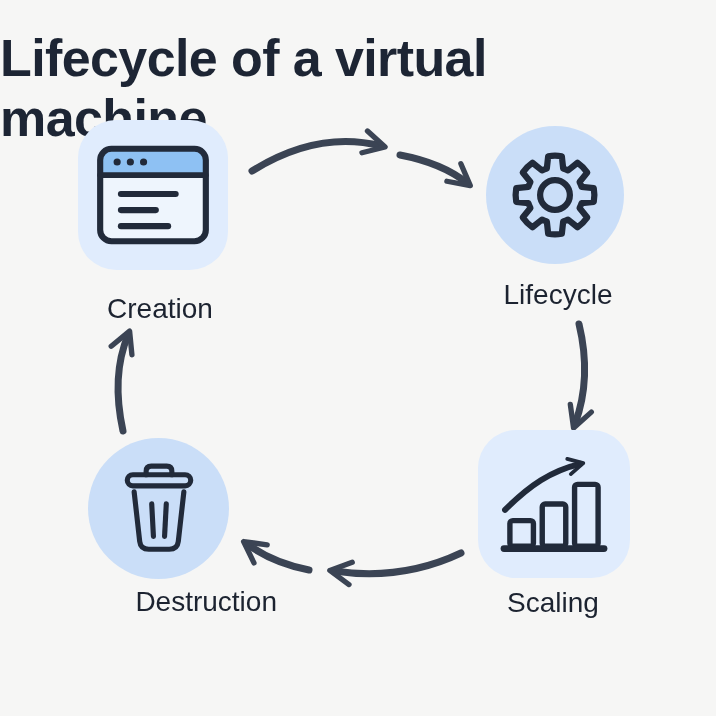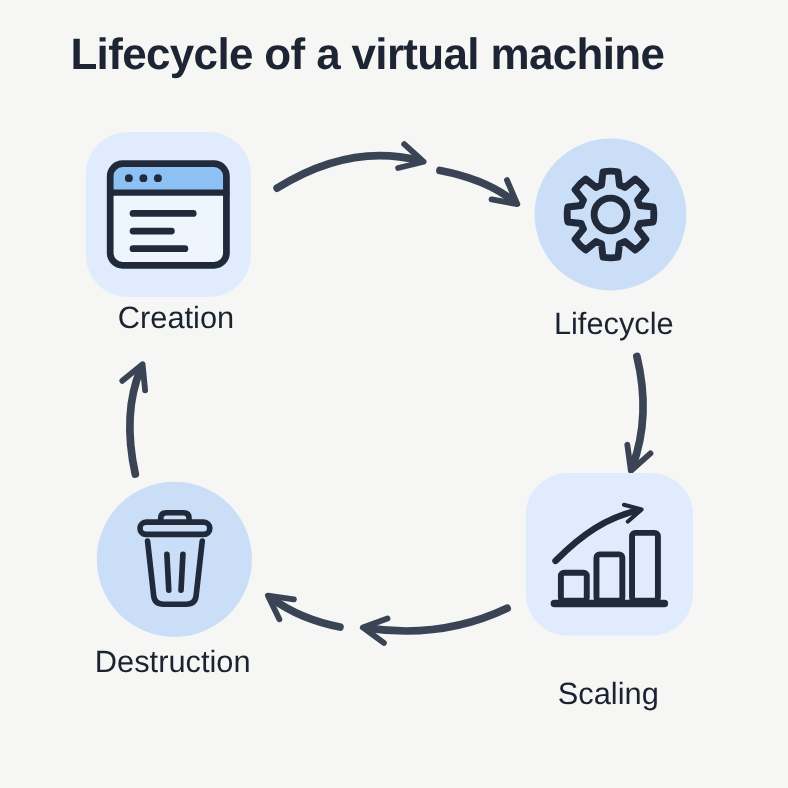--- a/index.html
+++ b/index.html
@@ -9,22 +9,22 @@
   }
   .canvas{
     position:relative;
     width:716px;height:716px;
     background:var(--page-bg,#f6f6f5);
     overflow:hidden;
   }
   .title{
     position:absolute;
     left:0;top:28px;width:604px;
-    text-align:right;
-    font-size:40px;font-weight:700;
+    text-align:left;
+    font-size:52px;font-weight:700;
     letter-spacing:-0.6px;
     color:var(--ink,#1d2534);
     margin:0;
   }
   .shape{
     position:absolute;
     display:flex;align-items:center;justify-content:center;
   }
   .rounded-square{
     background:var(--tile-blue,#e0ecfd);
@@ -98,21 +98,21 @@
       <line class="icon-stroke" x1="4" y1="32" x2="116" y2="32" stroke-width="6"></line>
       <rect class="icon-stroke" x="4" y="4" width="112" height="98" rx="12" stroke-width="6.5"></rect>
       <circle cx="22" cy="18" r="3.8" fill="var(--icon-stroke,#212a3a)"></circle>
       <circle cx="36" cy="18" r="3.8" fill="var(--icon-stroke,#212a3a)"></circle>
       <circle cx="50" cy="18" r="3.8" fill="var(--icon-stroke,#212a3a)"></circle>
       <line class="icon-stroke" x1="26" y1="52" x2="84" y2="52" stroke-width="6.5"></line>
       <line class="icon-stroke" x1="26" y1="69" x2="63" y2="69" stroke-width="6.5"></line>
       <line class="icon-stroke" x1="26" y1="86" x2="76" y2="86" stroke-width="6.5"></line>
     </svg>
   </div>
-  <div class="stage-label" style="left:40px;top:274px;">Creation</div>
+  <div class="stage-label" style="left:40px;top:294px;">Creation</div>
 
   <div class="shape circle" style="left:486px;top:126px;width:138px;height:138px;">
     <svg width="96" height="96" viewBox="0 0 100 100">
       <path class="icon-stroke" stroke-width="6.5" d="
         M 77.7 41.5 L 90.4 42.9 A 41 41 0 0 1 90.4 57.1 L 77.7 58.5
         A 29 29 0 0 1 75.6 63.6 L 83.6 73.5 A 41 41 0 0 1 73.5 83.6 L 63.6 75.6
         A 29 29 0 0 1 58.5 77.7 L 57.1 90.4 A 41 41 0 0 1 42.9 90.4 L 41.5 77.7
         A 29 29 0 0 1 36.4 75.6 L 26.5 83.6 A 41 41 0 0 1 16.4 73.5 L 24.4 63.6
         A 29 29 0 0 1 22.3 58.5 L 9.6 57.1 A 41 41 0 0 1 9.6 42.9 L 22.3 41.5
         A 29 29 0 0 1 24.4 36.4 L 16.4 26.5 A 41 41 0 0 1 26.5 16.4 L 36.4 24.4
@@ -131,26 +131,26 @@
           <path class="marker-head-icon" d="M 2 2 L 9.5 6 L 2 10" stroke-width="1.9"></path>
         </marker>
       </defs>
       <rect x="10" y="67" width="24" height="26" rx="3" fill="var(--bar-fill,#a6cdf5)" class="icon-stroke" stroke-width="5.5"></rect>
       <rect x="43" y="50" width="24" height="43" rx="3" fill="var(--bar-fill,#a6cdf5)" class="icon-stroke" stroke-width="5.5"></rect>
       <rect x="76" y="30" width="24" height="63" rx="3" fill="var(--bar-fill,#a6cdf5)" class="icon-stroke" stroke-width="5.5"></rect>
       <line class="icon-stroke" x1="4" y1="95.5" x2="106" y2="95.5" stroke-width="7"></line>
       <path class="icon-stroke" d="M 5 56 C 30 31 52 16 82 9" stroke-width="6" marker-end="url(#ahi)"></path>
     </svg>
   </div>
-  <div class="stage-label" style="left:433px;top:616px;">Scaling</div>
+  <div class="stage-label" style="left:433px;top:588px;">Scaling</div>
 
   <div class="shape circle" style="left:88px;top:438px;width:141px;height:141px;">
     <svg width="86" height="96" viewBox="0 0 100 112">
       <path class="icon-stroke" stroke-width="6" d="M 35 16 L 35 12 Q 35 6 41 6 L 59 6 Q 65 6 65 12 L 65 16"></path>
       <rect class="icon-stroke" x="13" y="16" width="74" height="13" rx="6.5" stroke-width="6"></rect>
       <path class="icon-stroke" stroke-width="6" d="M 21 36 L 27.5 94 Q 28.5 103 38 103 L 62 103 Q 71.5 103 72.5 94 L 79 36"></path>
       <line class="icon-stroke" x1="41.5" y1="50" x2="43.5" y2="88" stroke-width="6"></line>
       <line class="icon-stroke" x1="58.5" y1="50" x2="56.5" y2="88" stroke-width="6"></line>
     </svg>
   </div>
-  <div class="stage-label" style="left:37px;top:587px;">Destruction</div>
+  <div class="stage-label" style="left:37px;top:587px;text-align:right;">Destruction</div>
 
 </div>
 
 </body></html>

